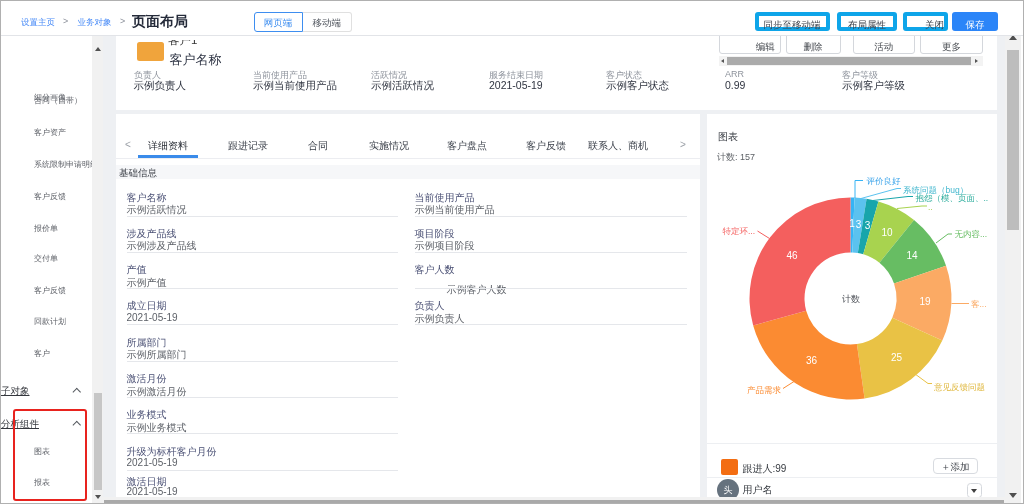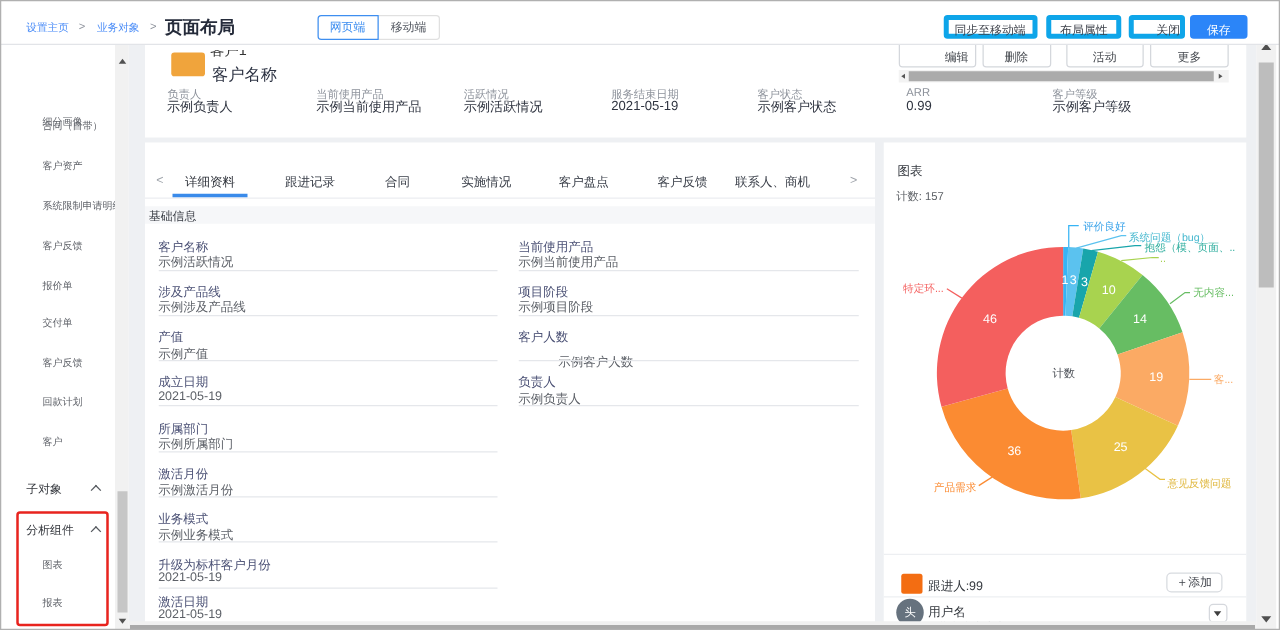--- a/index.html
+++ b/index.html
@@ -22,21 +22,21 @@
 
 .glabel{position:absolute;font-size:10px;color:#4b5175;white-space:nowrap;}
 .gval{position:absolute;font-size:10px;color:#5d6168;white-space:nowrap;}
 .uline{position:absolute;height:1px;background:#e5e7eb;}
 
 #topbar{left:0;top:0;width:1024px;height:36px;background:#fff;border-bottom:1px solid #e2e4e8;z-index:10;}
 .tbtn{position:absolute;top:12px;height:19px;border:4px solid #0ea5e9;border-radius:3px;background:#fff;font-size:9.5px;color:#3f434c;text-align:center;line-height:18px;}
 
 #sidebar{left:1px;top:36px;width:91px;height:467px;background:#fff;z-index:2;overflow:hidden;}
 .sitem{position:absolute;left:33px;font-size:8px;color:#5f6269;white-space:nowrap;}
-.shead{position:absolute;left:20px;font-size:9.5px;color:#34373d;white-space:nowrap;}
+.shead{position:absolute;left:0;font-size:9.5px;color:#34373d;white-space:nowrap;text-decoration:underline;}
 .arr{position:absolute;left:73px;width:5.5px;height:5.5px;border-left:1.3px solid #55595f;border-top:1.3px solid #55595f;transform:rotate(45deg);}
 
 .sbtrack{position:absolute;background:#f1f1f1;}
 .sbthumb{position:absolute;background:#c3c3c3;}
 .tri{position:absolute;width:0;height:0;}
 </style></head>
 <body>
 <div class="abs" id="bg"></div>
 
 <div class="abs" id="card">

